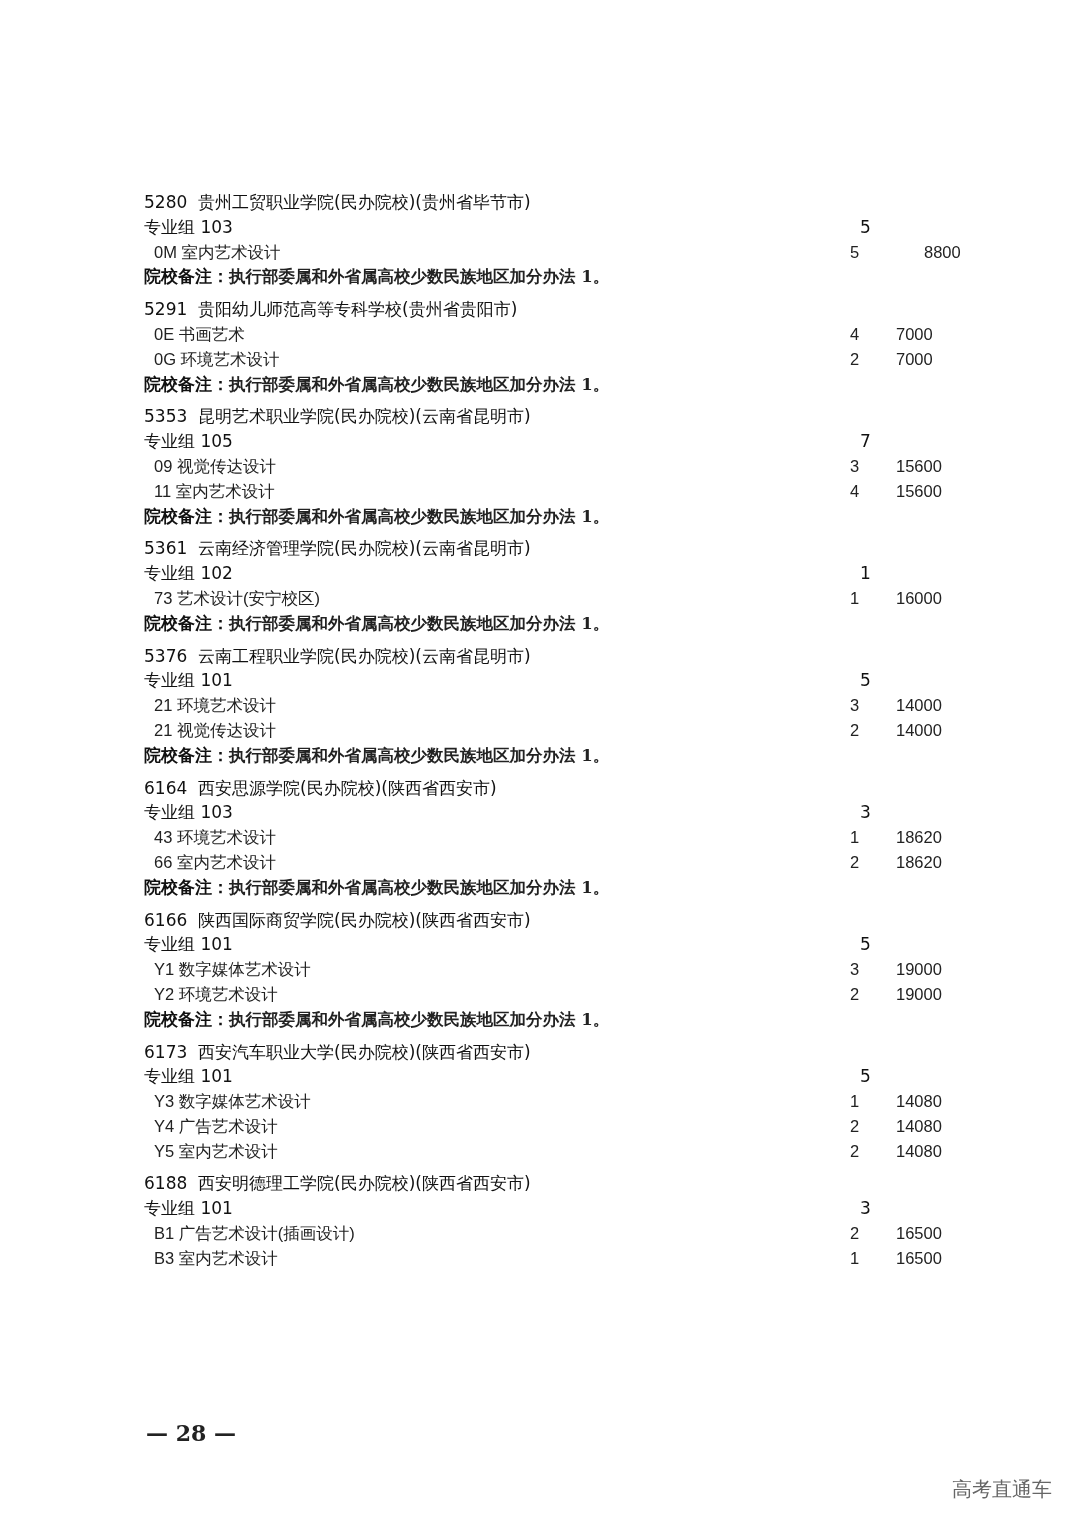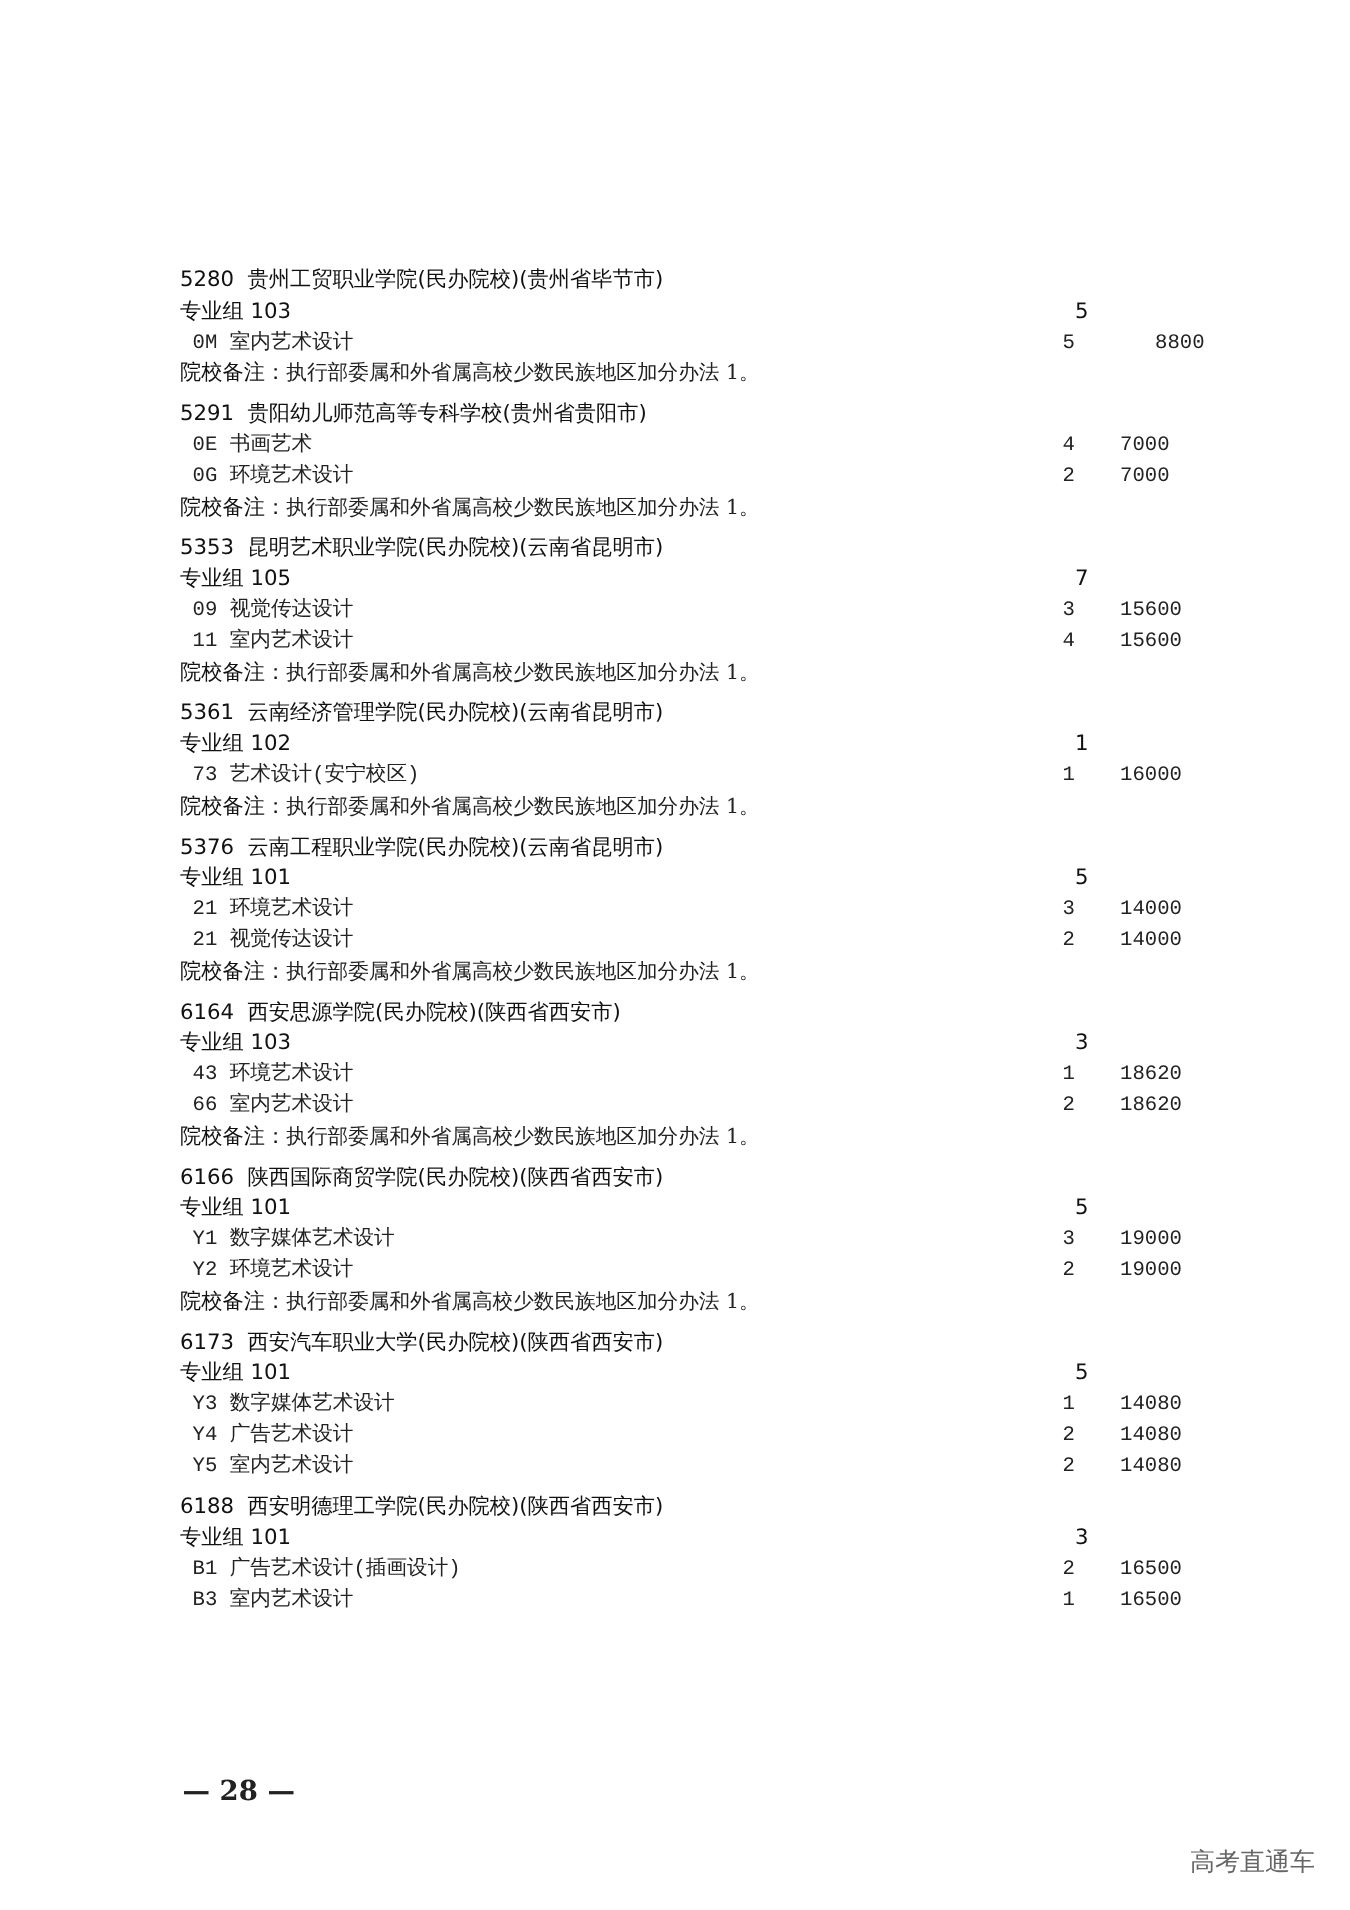--- a/index.html
+++ b/index.html
@@ -1,23 +1,23 @@
 <!DOCTYPE html>
 <html><head>
 <meta charset="utf-8">
 <style>
   html, body { margin:0; padding:0; background:#ffffff; }
   body { width:1080px; height:1528px; position:relative; overflow:hidden; font-family:"DejaVu Sans", sans-serif; color:#111; }
-  .content { position:absolute; left:144px; top:190px; width:840px;margin-top:22px; }
+  .content { position:absolute; left:144px; top:190px; width:840px; }
   .school { position:relative; }
   .row { position:relative; height:24.8px; line-height:24.8px; font-size:17px; white-space:nowrap; }
   .school-head { font-size:17px; }
   .group-row .num { font-family:"DejaVu Sans", sans-serif; }
-  .major-row { font-family:Liberation Mono, monospace; font-size:16.5px; padding-left:10px; color:#222; }
-  .note-row { font-family:"DejaVu Serif", serif; font-size:16.5px; color:#222; }
+  .major-row { font-family:Liberation Sans, sans-serif; font-size:16.5px; padding-left:10px; color:#222; }
+  .note-row { font-family:"DejaVu Serif", serif; font-size:16.5px; color:#222;font-weight:bold; }
   .note-label { font-family:"DejaVu Sans", sans-serif; font-size:17px; color:#111; }
   .col-plan { position:absolute; left:716px; top:0; }
   .col-fee { position:absolute; left:762px; top:0; }
   .gap { height:8px; }
   .page-num { position:absolute; left:146px; top:1420px; font-family:"DejaVu Serif", serif; font-size:22px; color:#222;font-weight:bold; }
   .watermark { position:absolute; right:28px; top:1476px; font-size:20px; color:#666; }
 </style>
 </head>
 <body>
 

